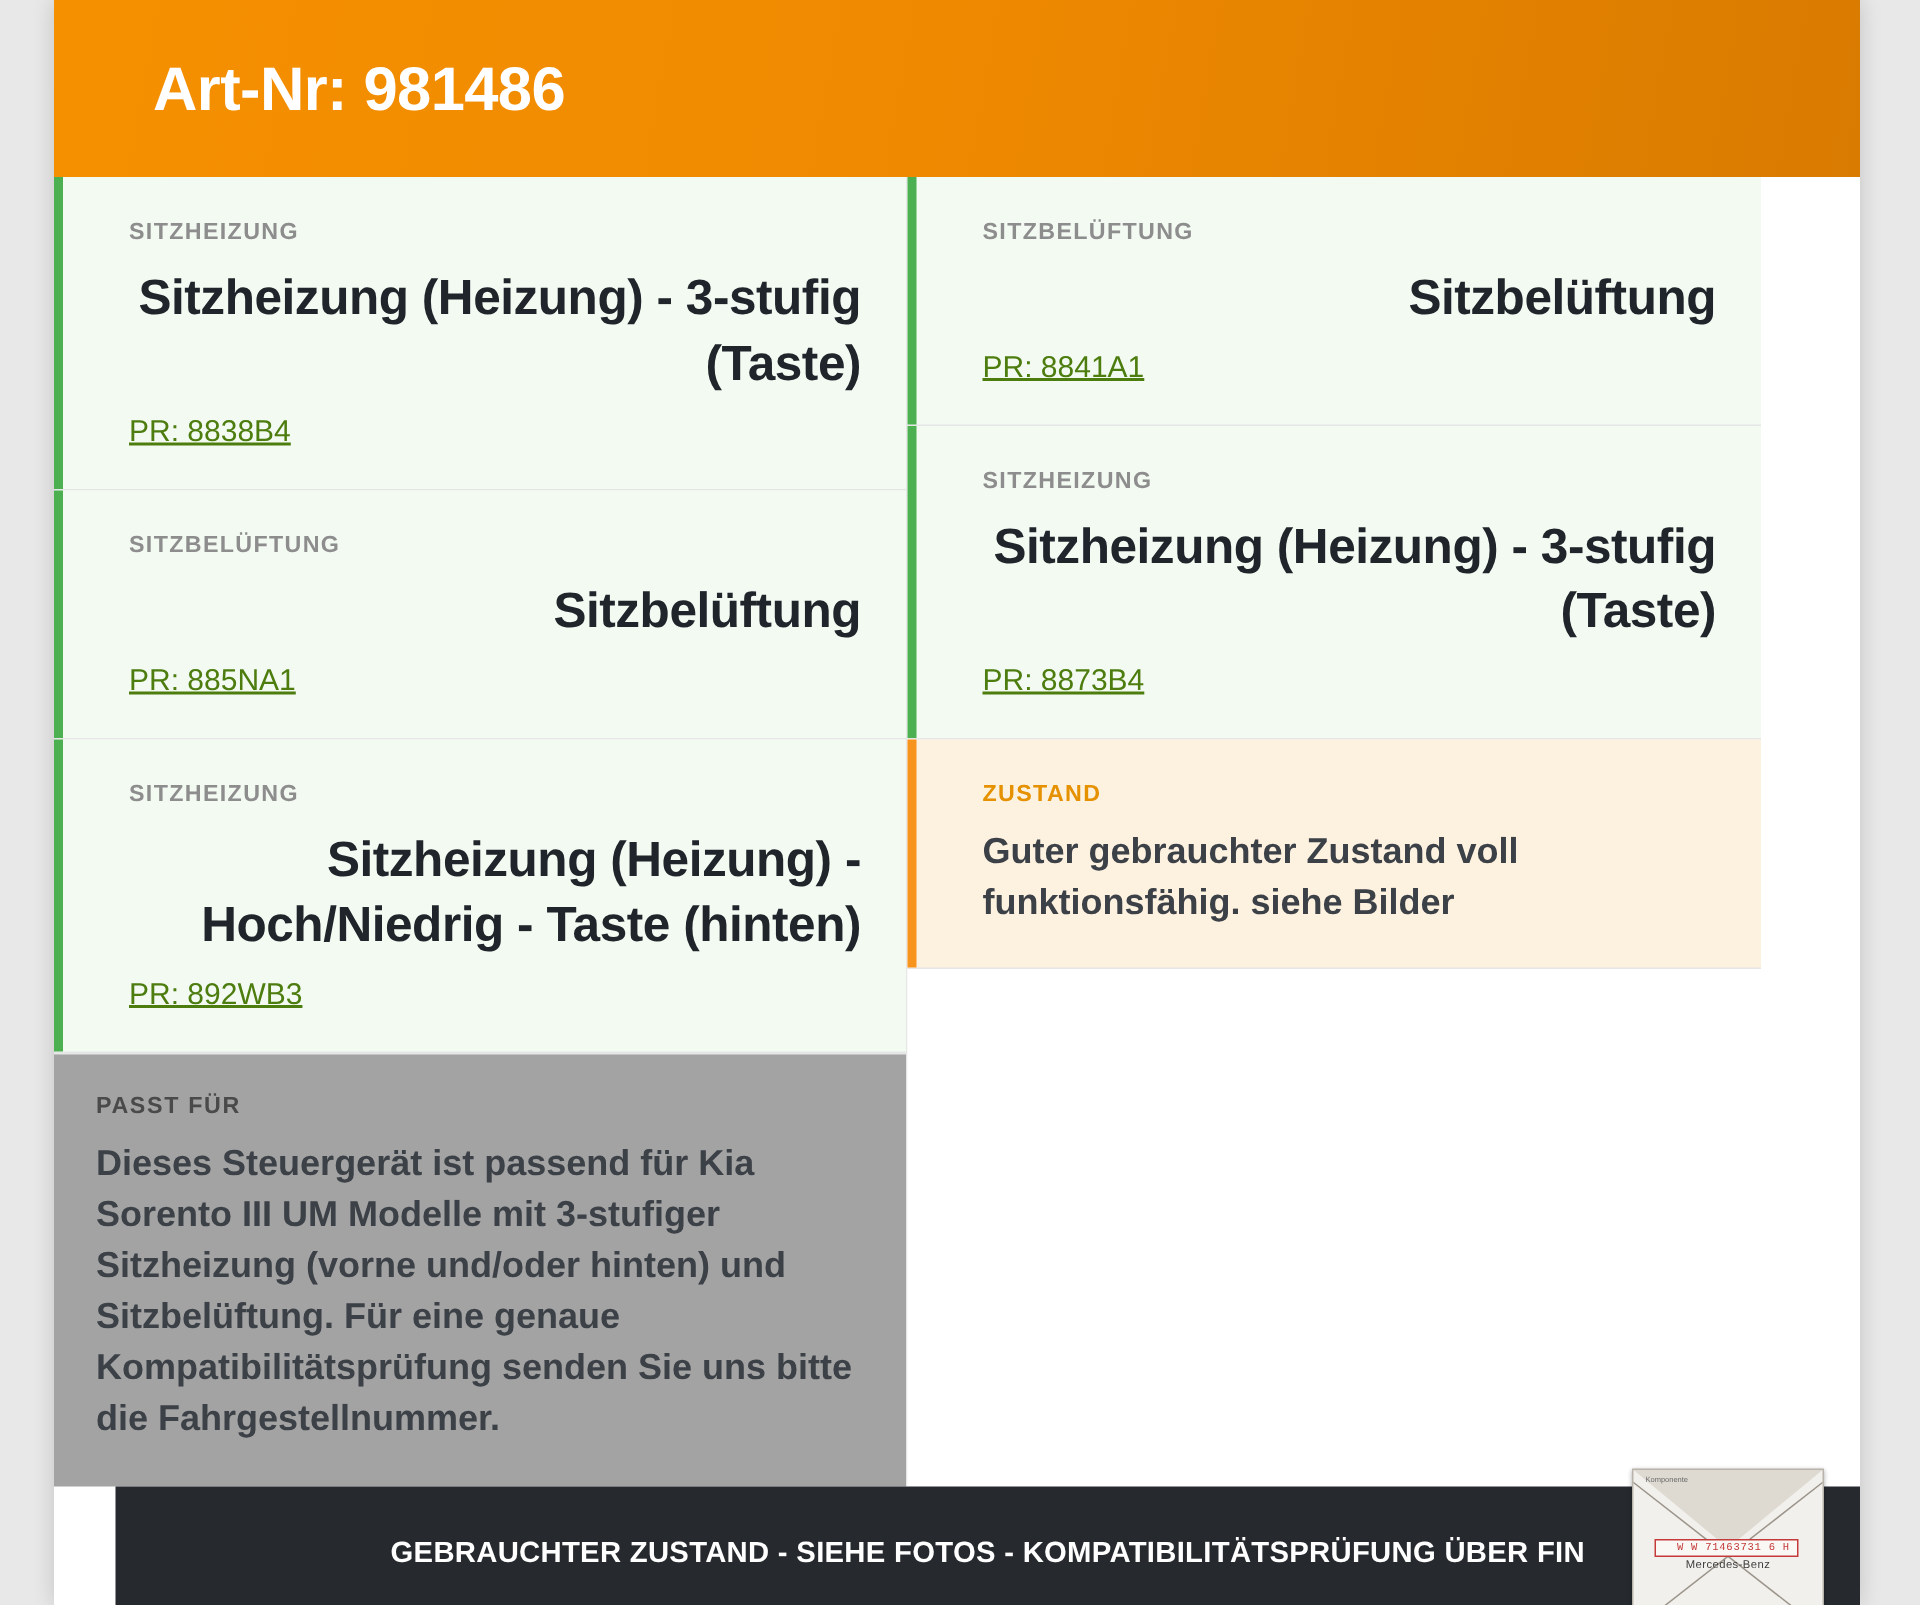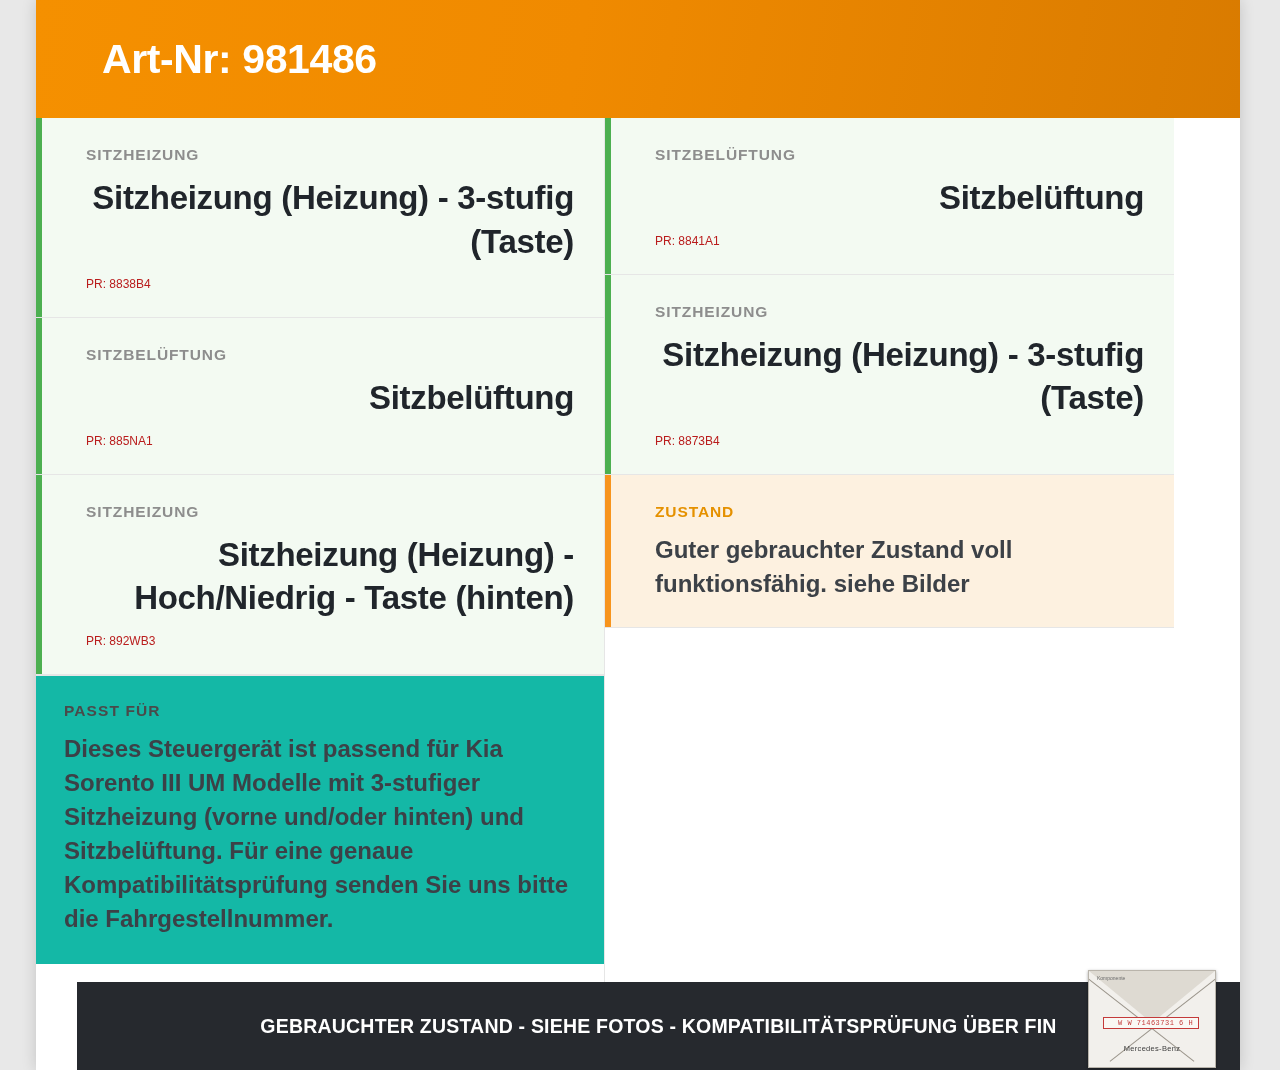--- a/index.html
+++ b/index.html
@@ -86,33 +86,34 @@
   .title {
     font-size: 33px;
     font-weight: bold;
     color: #20252b;
     line-height: 1.32;
     margin: 0 0 14px 0;
     letter-spacing: -0.3px;
     text-align: right;
   }
   .pr {
-    font-size: 12px;
-    color: #b91c1c;
+    font-size: 20px;
+    color: #4d7c0f;
+    text-decoration: underline;
   }
   .note {
     font-size: 24px;
     color: #3c4147;
     font-weight: bold;
     line-height: 1.42;
   }
 
   .fitcard {
     padding: 26px 34px 28px 28px;
-    background: #14b8a6;
+    background: #a3a3a3;
     border-top: 1px solid #e6e6e6;
   }
   .spacer { flex: 1 1 auto; background: #ffffff; }
 
   
   .footer {
     flex: 0 0 88px;
     background: #26292e;
     display: flex;
     align-items: center;
@@ -177,21 +178,21 @@
     font-size: 7px;
     color: #c43a3a;
     letter-spacing: 0.5px;
     white-space: nowrap;
     overflow: hidden;
     padding-left: 12px;
   }
   .stamp-brand {
     position: absolute;
     left: 0; right: 0;
-    top: 73px;
+    top: 58px;
     text-align: center;
     font-size: 7.5px;
     color: #3d3d3d;
     letter-spacing: 0.3px;
   }
 </style>
 </head>
 <body>
 
 <div id="page">

